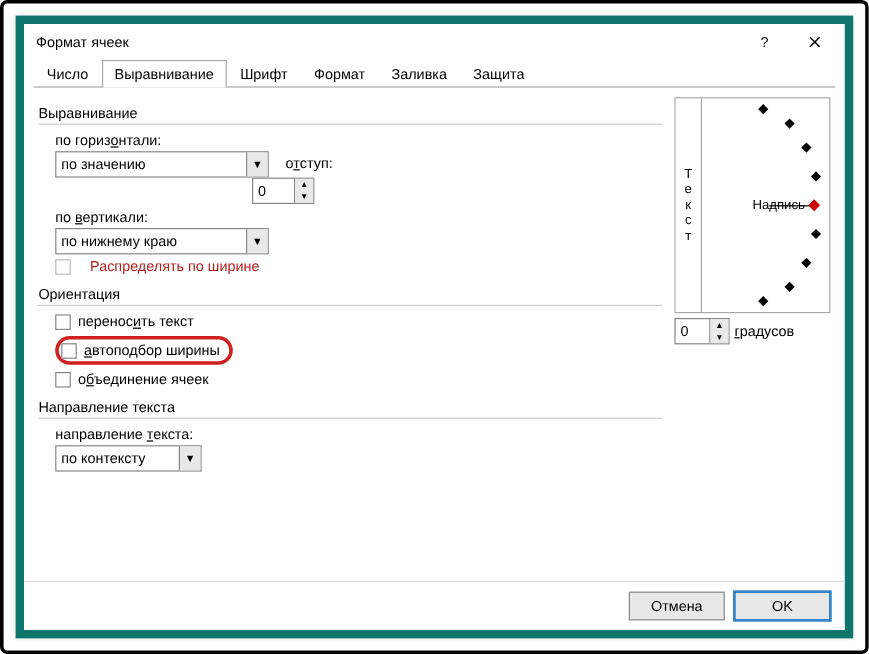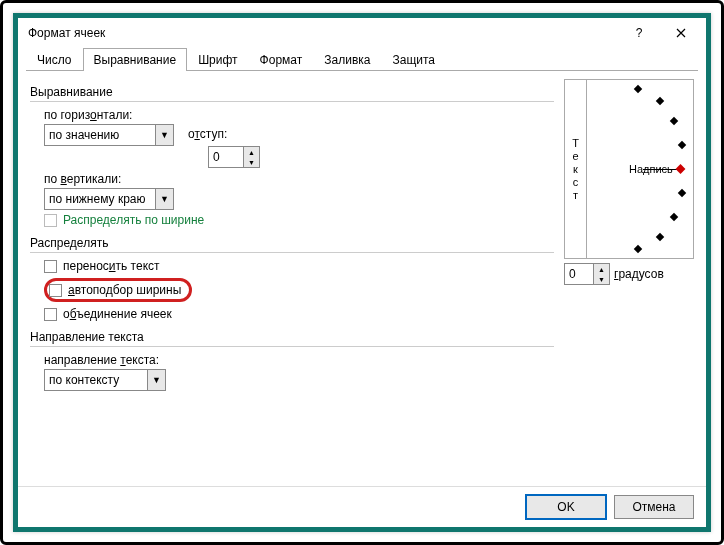--- a/index.html
+++ b/index.html
@@ -1,42 +1,42 @@
 <!DOCTYPE html>
 <html><head>
 <meta charset="utf-8">
 <style>
   * { box-sizing: border-box; margin: 0; padding: 0; }
   body { font-family: "Segoe UI", Tahoma, sans-serif; font-size: 12px; background: #fff; color: #000; }
   .outer { width: 724px; height: 545px; border: 3px solid #000; border-radius: 6px; background: #fff; position: relative; overflow: hidden; }
-  .dialog { position: absolute; inset: 10px; border: 5px solid #0f766e; background: #fff; box-shadow: 0 0 4px rgba(0,0,0,.2); display: flex; flex-direction: column; }
+  .dialog { position: absolute; inset: 10px; border: 7px solid #0f766e; background: #fff; box-shadow: 0 0 4px rgba(0,0,0,.2); display: flex; flex-direction: column; }
   .titlebar { display: flex; align-items: center; height: 30px; padding: 0 4px 0 10px; }
   .titlebar .title { flex: 1; font-size: 12px; }
   .titlebar .ctl { width: 42px; height: 30px; display: flex; align-items: center; justify-content: center; color: #000; }
   .tabs { display: flex; border-bottom: 1px solid #aaa; margin: 0 8px; text-align: right; }
   .tab { padding: 4px 10px; border: 1px solid transparent; border-bottom: none; margin-bottom: -1px; }
   .tab.active { border-color: #aaa; background: #fff; }
   .content { flex: 1; padding: 8px 12px; display: flex; }
   .col-left { flex: 1; padding-right: 10px; }
   .col-right { width: 130px; }
   .group-label { font-size: 12px; padding: 6px 0 2px 0; border-bottom: 1px solid #ccc; margin-bottom: 6px; }
   .indent { padding-left: 14px; }
   .row { display: flex; align-items: center; margin: 2px 0; }
   .lbl { margin-bottom: 2px; }
   .underline { text-decoration: underline; text-decoration-skip-ink: none; }
-  .combo { display: flex; align-items: center; width: 130px; height: 22px; border: 1px solid #888; background: #fff; }
+  .combo { display: flex; align-items: center; width: 178px; height: 22px; border: 1px solid #888; background: #fff; }
   .combo .val { flex: 1; padding: 0 4px; }
   .combo .btn { width: 18px; height: 100%; border-left: 1px solid #888; display:flex; align-items:center; justify-content:center; background: #e8e8e8; }
   .spin { display: flex; align-items: center; width: 52px; height: 22px; border: 1px solid #888; background:#fff; }
   .spin .sval { flex:1; padding:0 4px; }
   .spin .arrows { width:16px; height:100%; border-left:1px solid #888; display:flex; flex-direction:column; }
   .spin .arrows div { flex:1; display:flex; align-items:center; justify-content:center; background:#e8e8e8; font-size:7px; }
   .chk { display: flex; align-items: center; margin: 3px 0; }
   .chk .box { width: 13px; height: 13px; border: 1px solid #888; margin-right: 6px; background:#fff; }
-  .chk.disabled { color: #15803d; }
+  .chk.disabled { color: #b91c1c; gap: 10px; }
   .chk.disabled .box { border-color:#bbb; }
   .highlight { border: 3px solid #d02020; border-radius: 14px; padding: 2px 8px 2px 2px; display: inline-flex; align-items:center; margin: 2px 0; }
   .orient-box { border: 1px solid #aaa; height: 180px; display:flex; }
   .orient-v { width: 22px; border-right:1px solid #aaa; display:flex; flex-direction:column; align-items:center; justify-content:center; font-size:11px; line-height:13px; }
   .orient-dial { flex:1; position:relative; }
   .dot { position:absolute; width:6px; height:6px; background:#000; transform:rotate(45deg); }
   .pointer-lbl { position:absolute; left:8px; top:50%; transform:translateY(-50%); font-size:11px;margin-left:34px; }
   .pointer-line { position:absolute; left:56px; top:50%; width:34px; height:1px; background:#000; }
   .pointer-end { position:absolute; left:90px; top:50%; width:7px; height:7px; background:#c00; transform:translateY(-50%) rotate(45deg); }
   .orient-bot { display:flex; align-items:center; margin-top:4px; gap:4px;}
@@ -104,21 +104,21 @@
             <div class="btn">
                 <span class="chev">▼</span>
               </div>
           </div>
           <div class="chk disabled">
             <div class="box"></div>
             <span>Распределять по ширине</span>
           </div>
         </div>
 
-        <div class="group-label">Распределять</div>
+        <div class="group-label">Ориентация</div>
         <div class="indent">
           <div class="chk">
             <div class="box"></div>
             <span>перенос<span class="underline">и</span>ть текст</span>
           </div>
           <div class="highlight">
             <div class="chk" style="margin:0;">
               <div class="box"></div>
               <span><span class="underline">а</span>втоподбор ширины</span>
             </div>
@@ -171,17 +171,17 @@
                 <div>▲</div>
                 <div>▼</div>
               </div>
           </div>
           <span><span class="underline">г</span>радусов</span>
         </div>
       </div>
     </div>
 
     <div class="footer">
+      <div class="btn-std">Отмена</div>
       <div class="btn-std primary">OK</div>
-      <div class="btn-std">Отмена</div>
     </div>
   </div>
 </div>
 
 </body></html>

